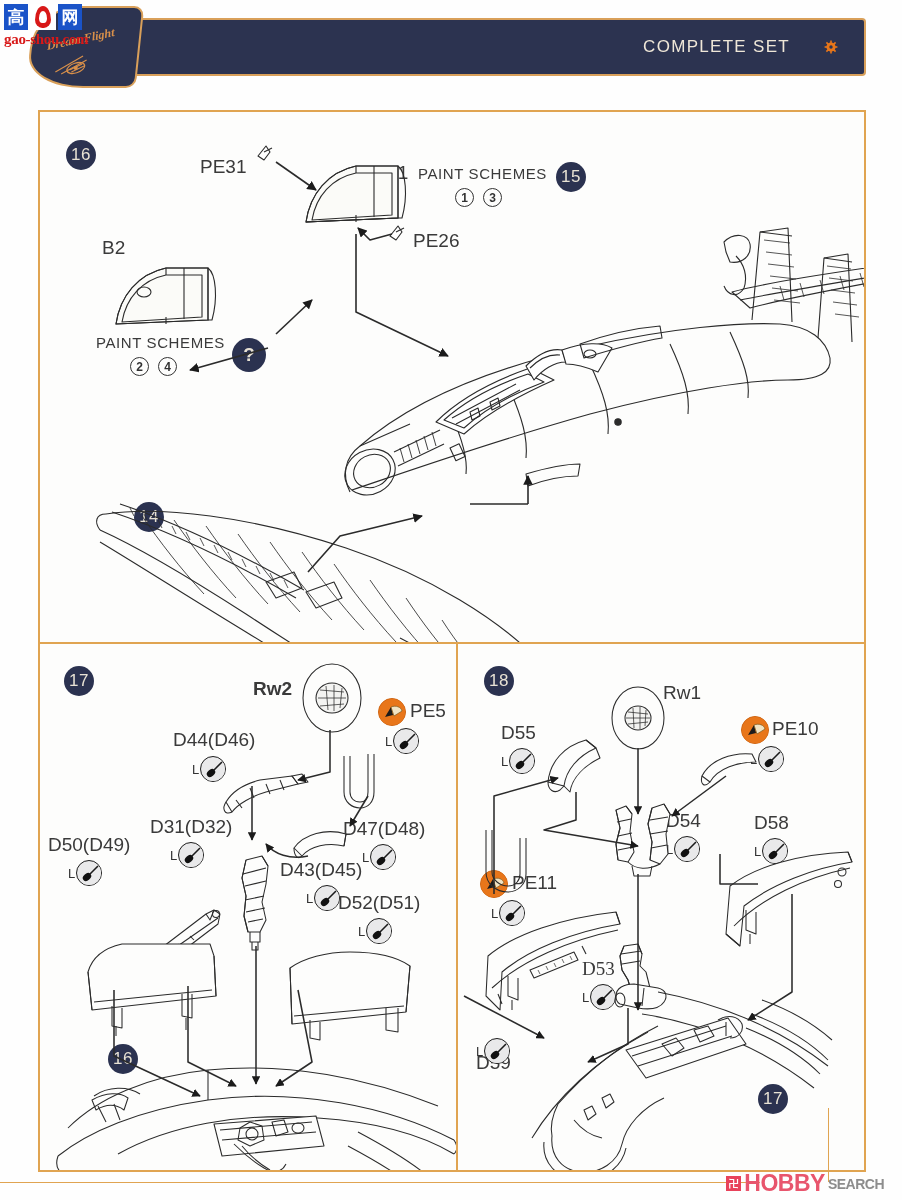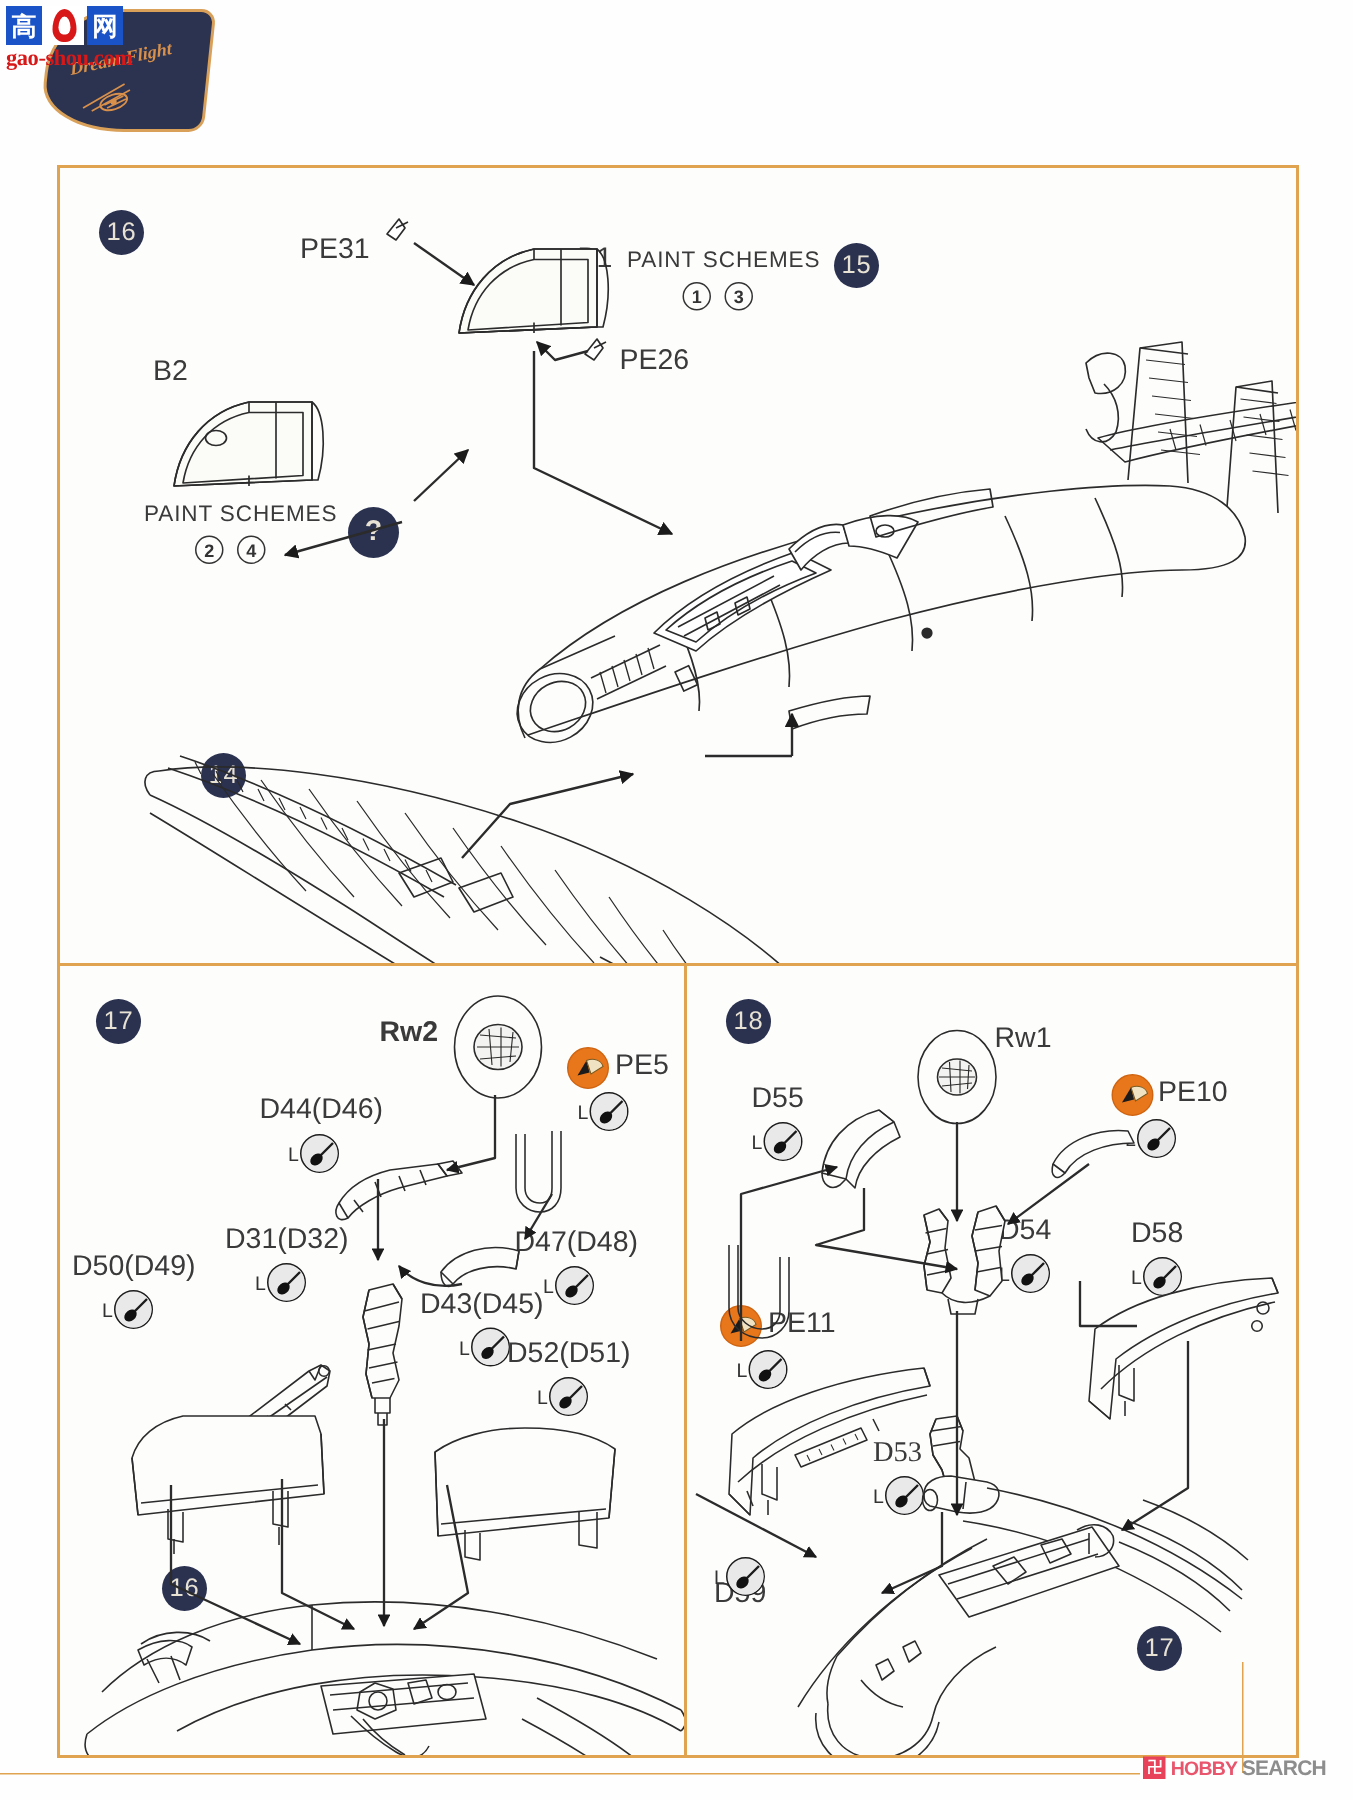--- a/index.html
+++ b/index.html
@@ -195,21 +195,21 @@
     position: absolute; right: 18px; top: 2px;
     display: flex; align-items: center; gap: 3px;
   }
   .hs-icon {
     width: 15px; height: 15px; background: #e8425a;
     display: flex; align-items: center; justify-content: center;
     color: #fff; font-size: 10px; font-weight: bold;
     font-family: "DejaVu Sans", sans-serif;
   }
   .hs-hobby {
-    color: #e8556d; font-size: 13px; font-weight: bold;
+    color: #e8556d; font-size: 23px; font-weight: bold;
     letter-spacing: -0.5px;
     font-family: "Liberation Sans", sans-serif;
   }
   .hs-search {
     color: #8d8d8d; font-size: 14px; font-weight: bold;
     letter-spacing: -0.5px;
     font-family: "Liberation Sans", sans-serif;
   }
   .hs-rule-h {
     position: absolute; left: 0; top: 14px; width: 760px; height: 1px;
@@ -220,20 +220,37 @@
     background: #e0a451;
   }
 </style>
 </head>
 <body>
 
 <div id="page">
 
   <div id="header">
 
+    <div class="hdr-banner">
+      <span class="hdr-title">COMPLETE SET</span>
+      <span class="hdr-gear">
+        <svg width="14" height="14" viewBox="0 0 14 14">
+          <g fill="#e8761a">
+            <circle cx="7" cy="7" r="4.6"></circle>
+            <g stroke="#e8761a" stroke-width="1.6">
+              <line x1="7" y1="0.6" x2="7" y2="13.4"></line>
+              <line x1="0.6" y1="7" x2="13.4" y2="7"></line>
+              <line x1="2.4" y1="2.4" x2="11.6" y2="11.6"></line>
+              <line x1="11.6" y1="2.4" x2="2.4" y2="11.6"></line>
+            </g>
+          </g>
+          <circle cx="7" cy="7" r="1.7" fill="#2c3350"></circle>
+        </svg>
+      </span>
+    </div>
 
     <div class="hdr-shield">
       <span class="shield-script">Dream Flight</span>
       <span class="shield-prop">
         <svg width="54" height="26" viewBox="0 0 54 26">
           <g stroke="#d9904a" stroke-width="1.3" fill="none">
             <path d="M4 20 L30 4"></path>
             <path d="M10 22 L34 8"></path>
             <ellipse cx="24" cy="16" rx="9" ry="5" transform="rotate(-18 24 16)"></ellipse>
             <path d="M18 18 L30 12"></path>

